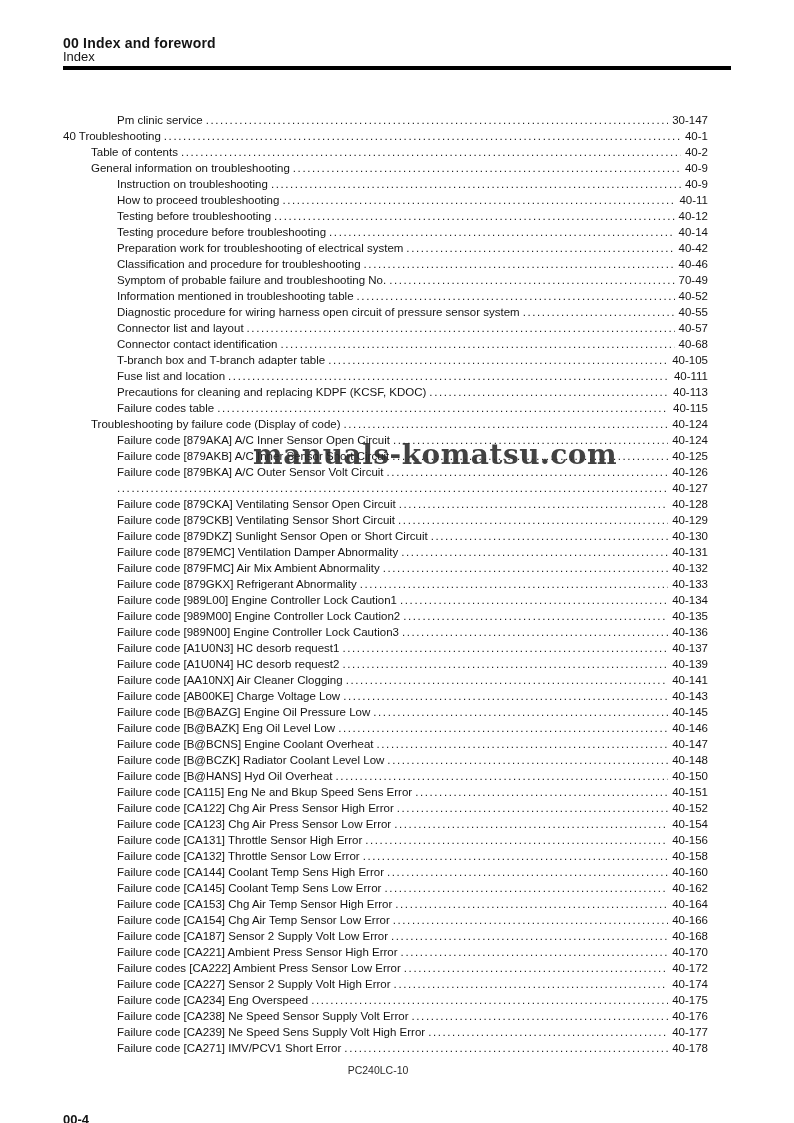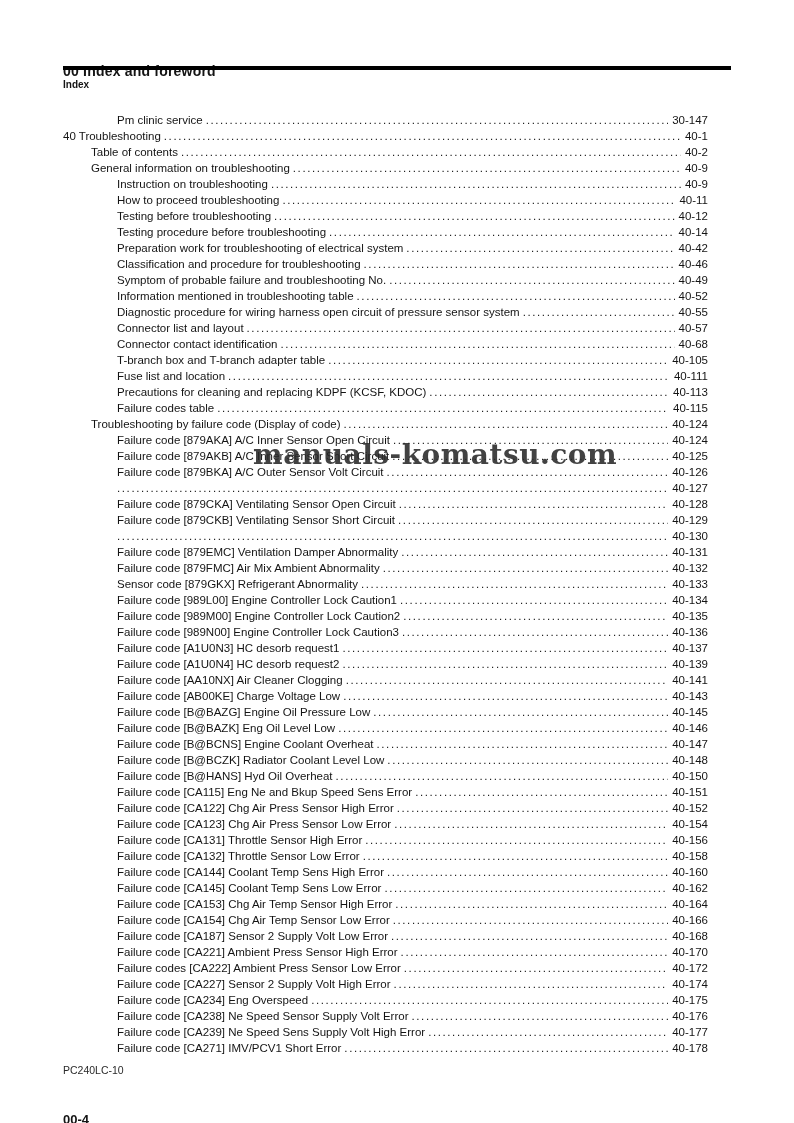--- a/index.html
+++ b/index.html
@@ -12,32 +12,31 @@
     height: 1123px;
     position: relative;
     overflow: hidden;
     font-family: "Liberation Sans", sans-serif;
     color: #141414;
   }
   .page-header {
     position: absolute;
     left: 63px;
     top: 35px;
-    margin-top: 28px;
   }
   .page-header .title {
     font-size: 14px;
     font-weight: bold;
     letter-spacing: 0.2px;
     line-height: 16px;
     white-space: nowrap;
   }
   .page-header .subtitle {
-    font-size: 10px;
-    font-weight: bold;
+    font-size: 13px;
+    font-weight: normal;
     line-height: 11px;
     white-space: nowrap;
   }
   .header-rule {
     position: absolute;
     left: 63px;
     top: 66px;
     width: 668px;
     height: 4px;
     background: #000000;
@@ -92,21 +91,21 @@
     top: 1112px;
     font-size: 13px;
     font-weight: bold;
     white-space: nowrap;
   }
   .footer-model {
     position: absolute;
     left: 63px;
     top: 1064px;
     width: 630px;
-    text-align: left;
+    text-align: center;
     font-size: 10.5px;
     color: #2a2a2a;
     white-space: nowrap;
   }
 </style>
 </head>
 <body>
 
 <div class="page-header">
   <div class="title">00 Index and foreword</div>
@@ -162,21 +161,21 @@
       <span class="toc-page">40-42</span>
     </div>
     <div class="toc-row indent-2">
       <span class="toc-label">Classification and procedure for troubleshooting</span>
       <span class="toc-dots">............................................................................................................................................................................................................................</span>
       <span class="toc-page">40-46</span>
     </div>
     <div class="toc-row indent-2">
       <span class="toc-label">Symptom of probable failure and troubleshooting No.</span>
       <span class="toc-dots">............................................................................................................................................................................................................................</span>
-      <span class="toc-page">40-49</span>
+      <span class="toc-page">70-49</span>
     </div>
     <div class="toc-row indent-2">
       <span class="toc-label">Information mentioned in troubleshooting table</span>
       <span class="toc-dots">............................................................................................................................................................................................................................</span>
       <span class="toc-page">40-52</span>
     </div>
     <div class="toc-row indent-2">
       <span class="toc-label">Diagnostic procedure for wiring harness open circuit of pressure sensor system</span>
       <span class="toc-dots">............................................................................................................................................................................................................................</span>
       <span class="toc-page">40-55</span>
@@ -239,35 +238,36 @@
       <span class="toc-label">Failure code [879CKA] Ventilating Sensor Open Circuit</span>
       <span class="toc-dots">............................................................................................................................................................................................................................</span>
       <span class="toc-page">40-128</span>
     </div>
     <div class="toc-row indent-2">
       <span class="toc-label">Failure code [879CKB] Ventilating Sensor Short Circuit</span>
       <span class="toc-dots">............................................................................................................................................................................................................................</span>
       <span class="toc-page">40-129</span>
     </div>
     <div class="toc-row indent-2">
+      <span class="toc-label">Failure code [879DKZ] Sunlight Sensor Open or Short Circuit</span>
       <span class="toc-dots">............................................................................................................................................................................................................................</span>
       <span class="toc-page">40-130</span>
     </div>
     <div class="toc-row indent-2">
       <span class="toc-label">Failure code [879EMC] Ventilation Damper Abnormality</span>
       <span class="toc-dots">............................................................................................................................................................................................................................</span>
       <span class="toc-page">40-131</span>
     </div>
     <div class="toc-row indent-2">
       <span class="toc-label">Failure code [879FMC] Air Mix Ambient Abnormality</span>
       <span class="toc-dots">............................................................................................................................................................................................................................</span>
       <span class="toc-page">40-132</span>
     </div>
     <div class="toc-row indent-2">
-      <span class="toc-label">Sensor code [879GKX] Refrigerant Abnormality</span>
+      <span class="toc-label">Failure code [879GKX] Refrigerant Abnormality</span>
       <span class="toc-dots">............................................................................................................................................................................................................................</span>
       <span class="toc-page">40-133</span>
     </div>
     <div class="toc-row indent-2">
       <span class="toc-label">Failure code [989L00] Engine Controller Lock Caution1</span>
       <span class="toc-dots">............................................................................................................................................................................................................................</span>
       <span class="toc-page">40-134</span>
     </div>
     <div class="toc-row indent-2">
       <span class="toc-label">Failure code [989M00] Engine Controller Lock Caution2</span>

